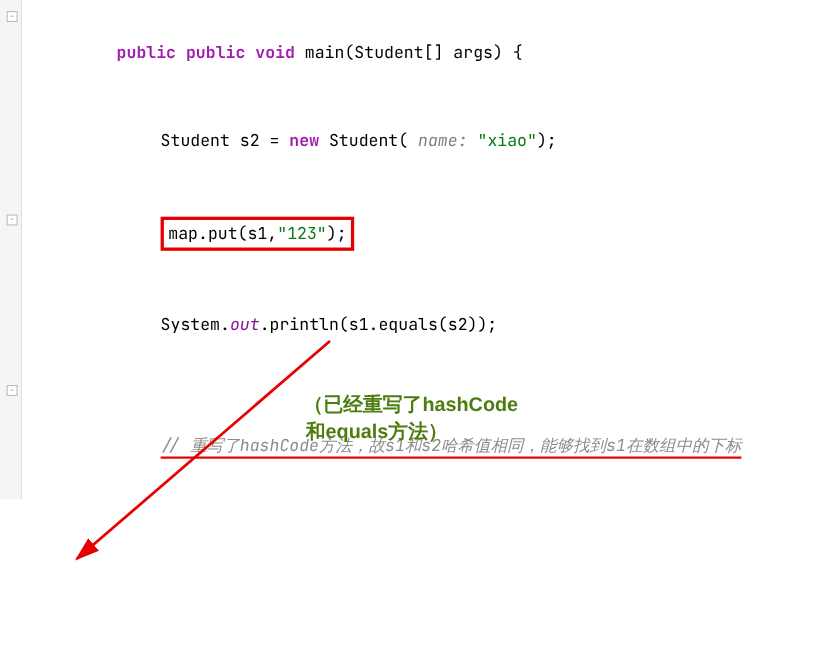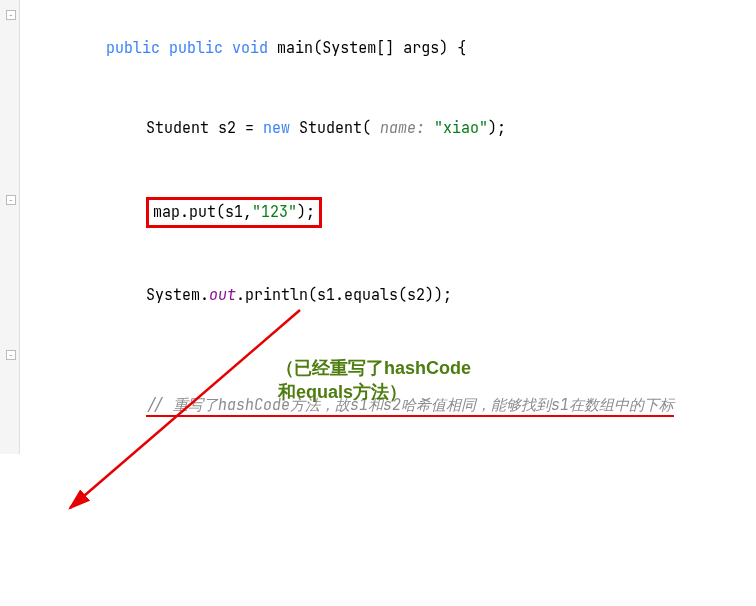--- a/index.html
+++ b/index.html
@@ -39,21 +39,21 @@
       color: #888;
     }
     .code-line {
       padding: 2px 0 2px 50px;
       white-space: pre;
       line-height: 1.7;
       font-size: 15px;
     }
     .indent1 { padding-left: 50px; }
     .indent2 { padding-left: 90px; }
-    .kw { color: #3b82f6; font-weight: normal; }
+    .kw { color: #a21caf; font-weight: bold; }
     .str { color: #067d17; }
     .field { color: #871094; font-style: italic; text-align: center; }
     .param { color: #808080; font-style: italic; }
     .comment { color: #8c8c8c; font-style: italic; }
     .red-box {
       border: 3px solid #e60000;
       padding: 0 4px;
       display: inline-block;
     }
     .underline-red {
@@ -77,21 +77,21 @@
 <body>
 
 <div class="editor-area">
   <div class="gutter">
     <div class="fold-icon" style="top:10px">−</div>
     <div class="fold-icon" style="top:195px">−</div>
     <div class="fold-icon" style="top:350px">−</div>
   </div>
 
   <div class="code-line indent1">
-    <span class="kw">public</span> <span class="kw">public</span> <span class="kw">void</span> <span>main</span><span>(System[] args) {</span>
+    <span class="kw">public</span> <span class="kw">public</span> <span class="kw">void</span> <span>main</span><span>(Student[] args) {</span>
   </div>
 
 
 
   <div class="code-line indent2">
     <span>Student s2 = </span><span class="kw">new</span><span> Student( </span><span class="param">name: </span><span class="str">"xiao"</span><span>);</span>
   </div>
 
   <div class="code-line indent2">
     <span class="red-box"><span>map.put(s1,</span><span class="str">"123"</span><span>);</span></span>

